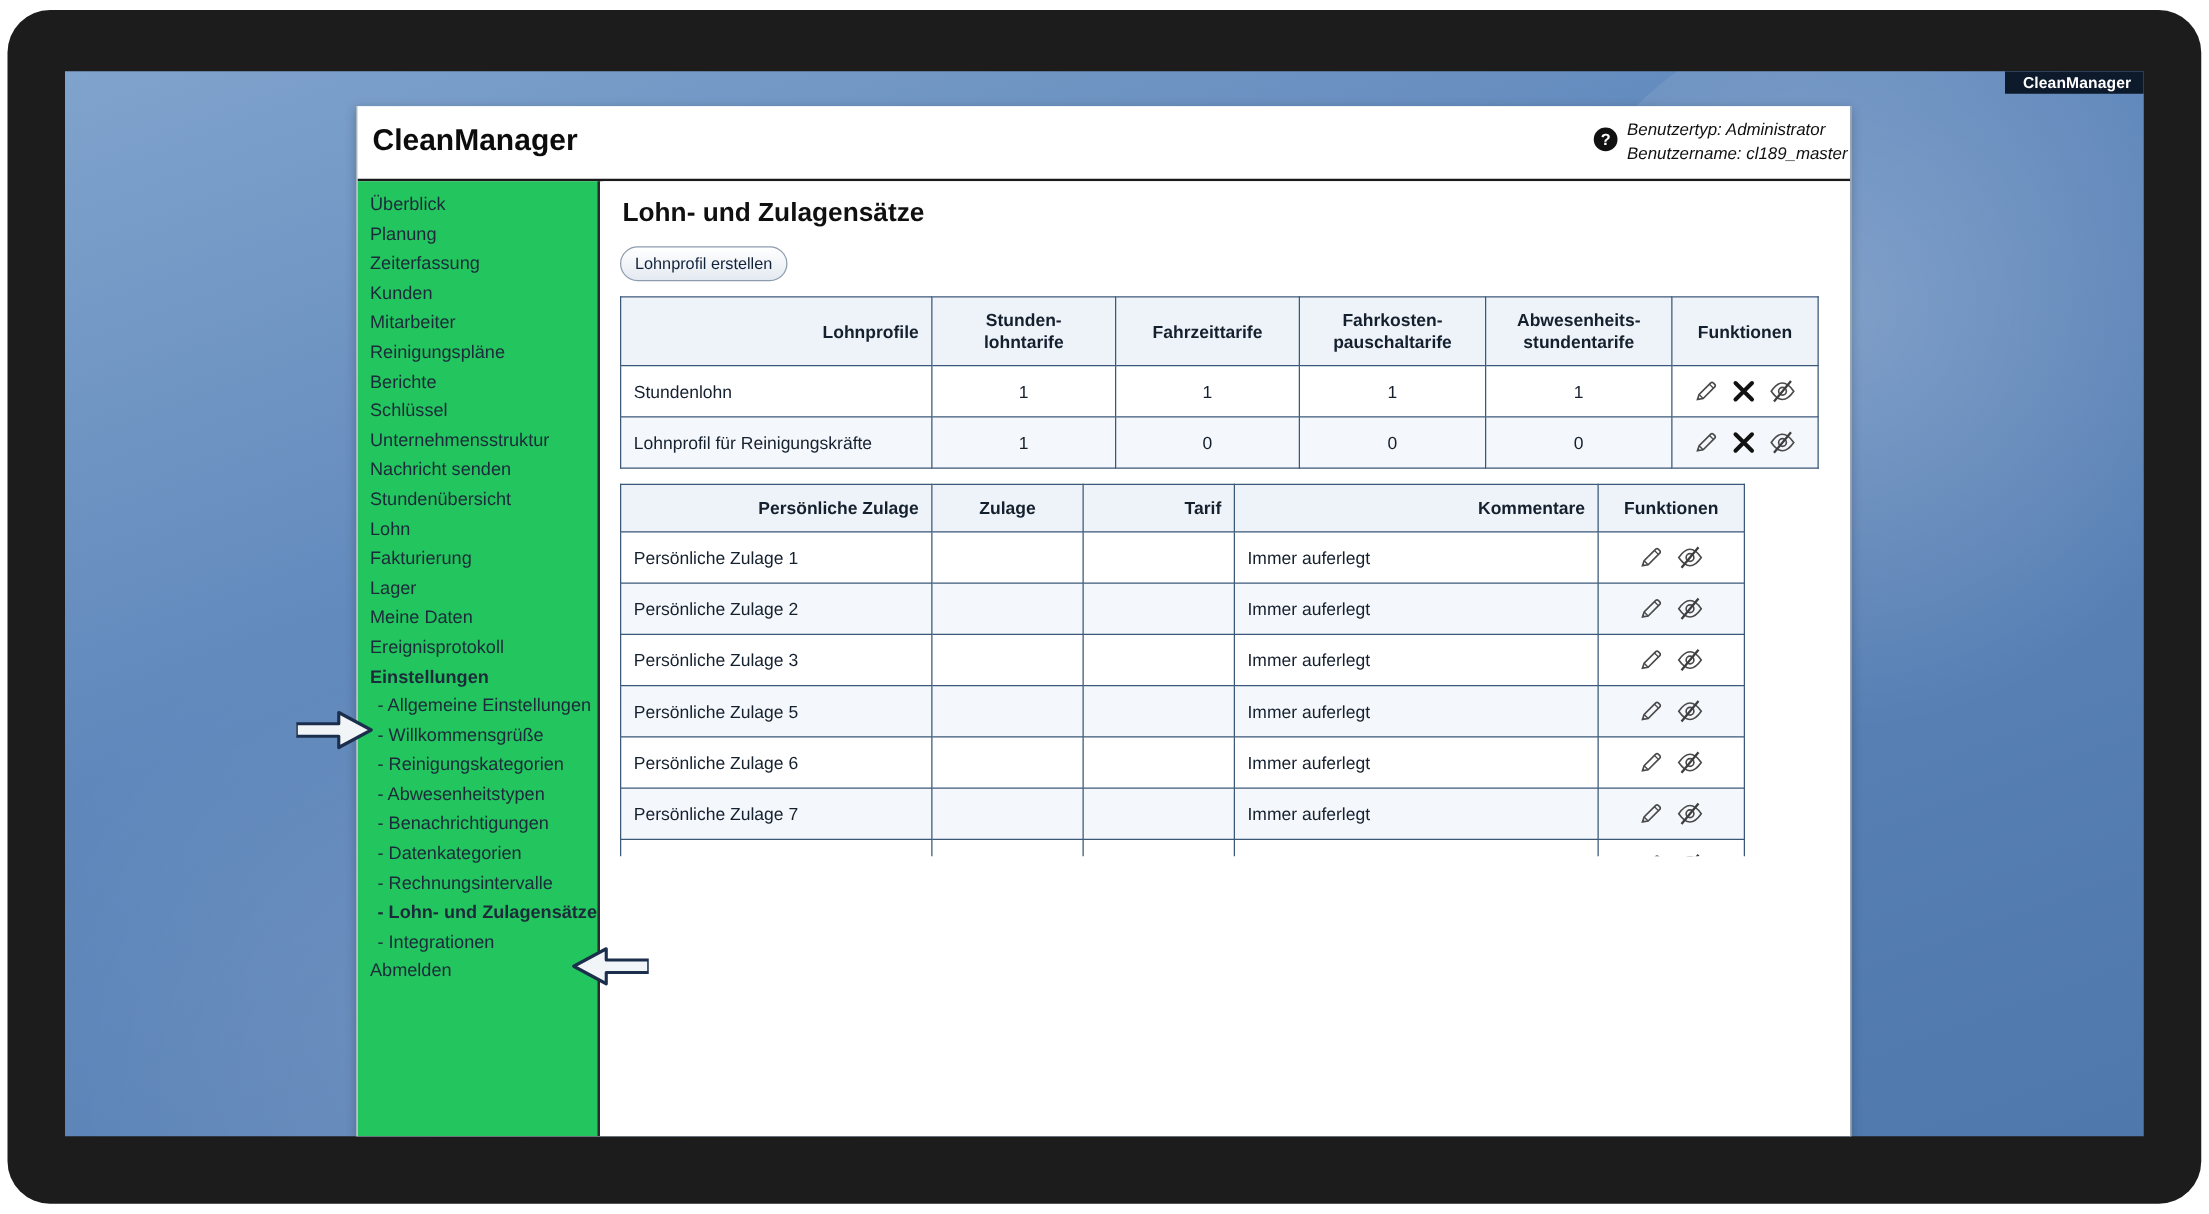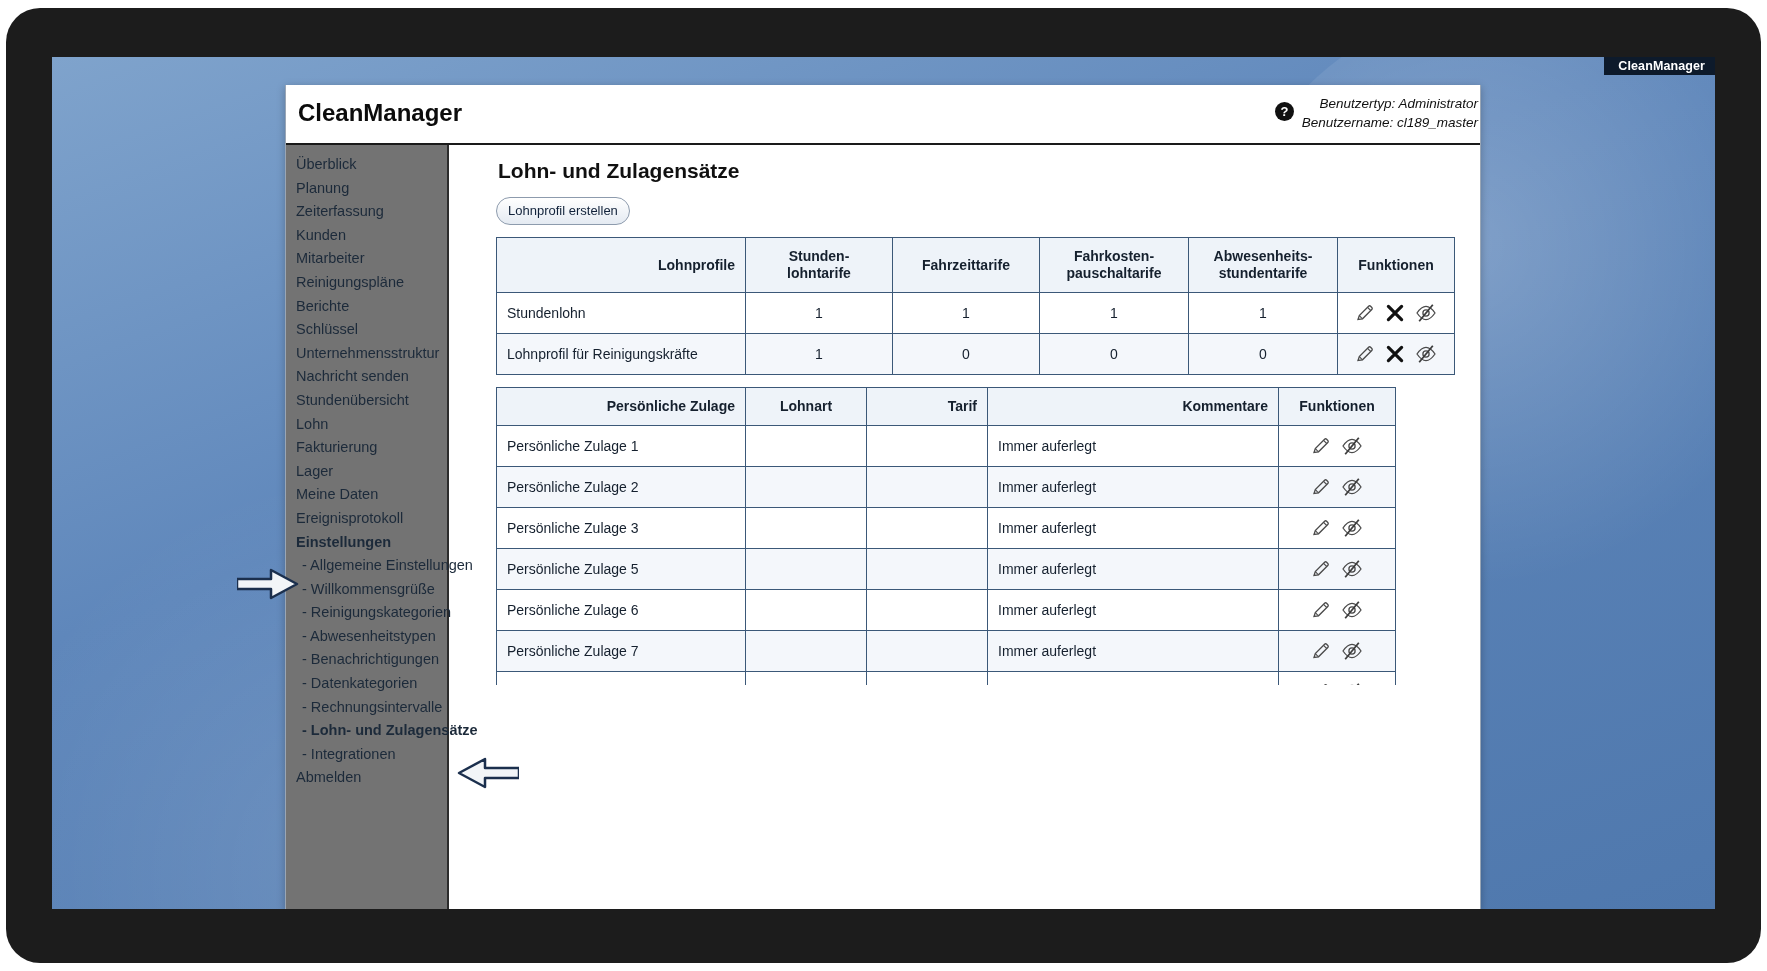--- a/index.html
+++ b/index.html
@@ -103,21 +103,20 @@
     left: 12px;
     top: 14px;
     font-size: 24px;
     font-weight: bold;
     color: #0c0c0c;
   }
   .user-box {
     position: absolute;
     right: 2px;
     top: 9px;
-    text-align: right;
     font-style: italic;
     font-size: 13.5px;
     color: #111111;
     line-height: 19px;
   }
   .help-icon {
     position: absolute;
     right: 186px;
     top: 17px;
     width: 19px;
@@ -135,24 +134,24 @@
   .body-wrap {
     position: relative;
     height: 764px;
   }
 
   
   .sidebar {
     position: absolute;
     left: 0;
     top: 0;
-    width: 163px;
+    width: 194px;
     height: 764px;
     border-right: 2px solid #2c2c2c;
-    background: #737373;
+    background: #22c55e;
     padding: 8px 0 0 10px;
     box-sizing: border-box;
   }
   .nav-item {
     font-size: 14.5px;
     color: #1c2a3a;
     line-height: 23.6px;
     white-space: nowrap;
     cursor: pointer;
   }
@@ -359,21 +358,21 @@
                         <path d="M4.2 18.2 L17.8 1.8" stroke="#3d3d3d" stroke-width="1.8"></path>
                       </svg></span></td>
                 </tr>
               </tbody>
           </table>
 
           <table class="grid zulagen">
             <thead>
               <tr>
                 <th class="left">Persönliche Zulage</th>
-                <th>Lohnart</th>
+                <th>Zulage</th>
                 <th class="right">Tarif</th>
                 <th class="left">Kommentare</th>
                 <th>Funktionen</th>
               </tr>
             </thead>
             <tbody id="zulagen-body">
                 <tr>
                   <td>Persönliche Zulage 1</td>
                   <td></td>
                   <td></td>

